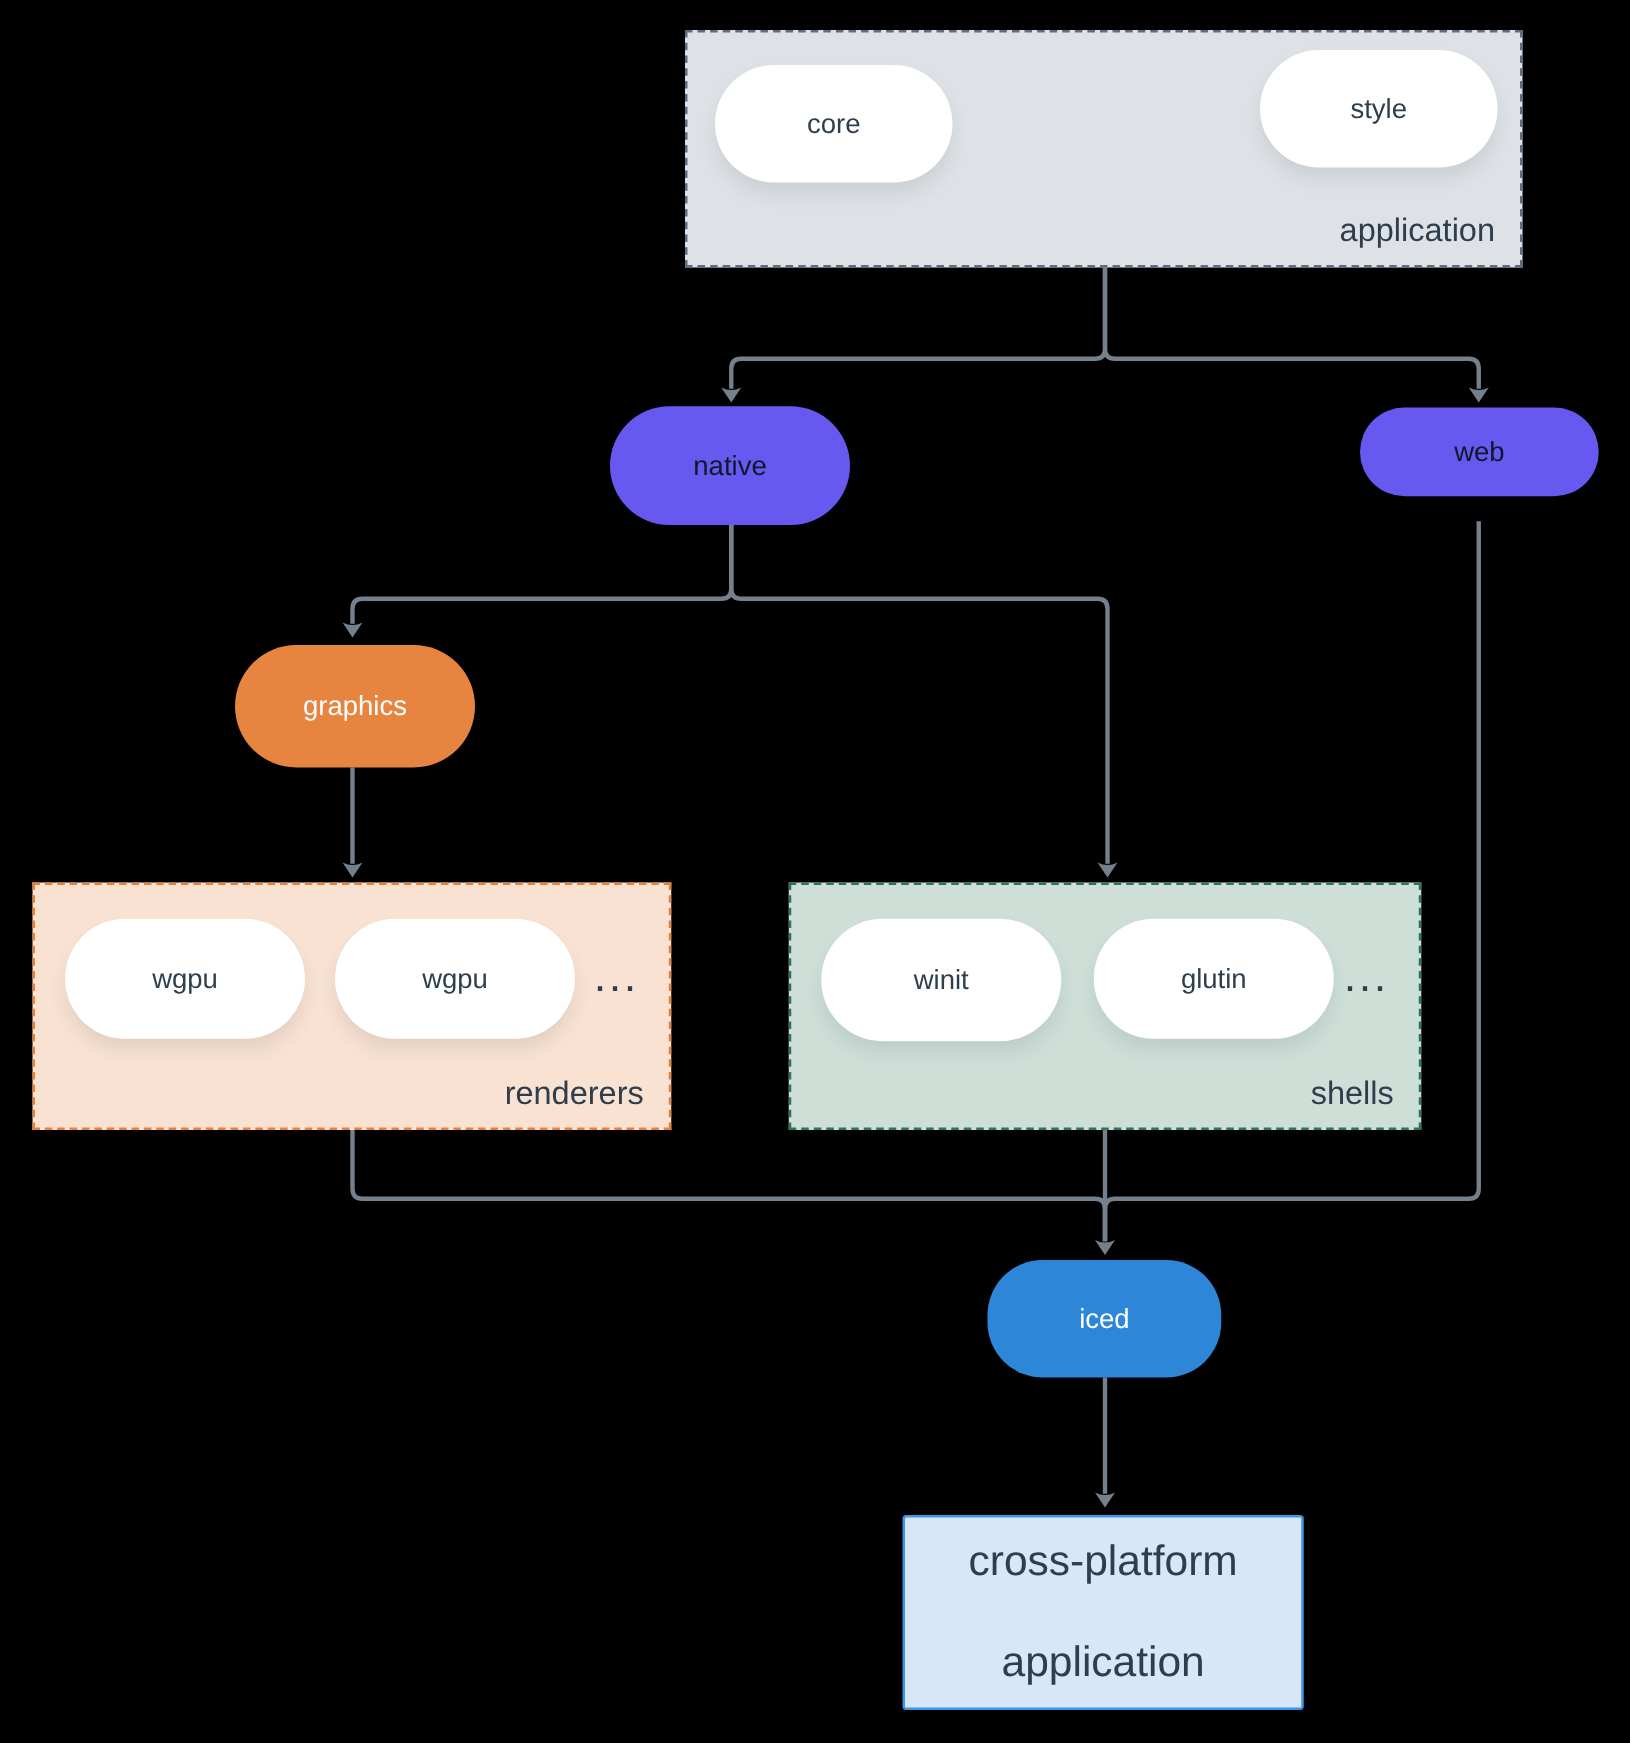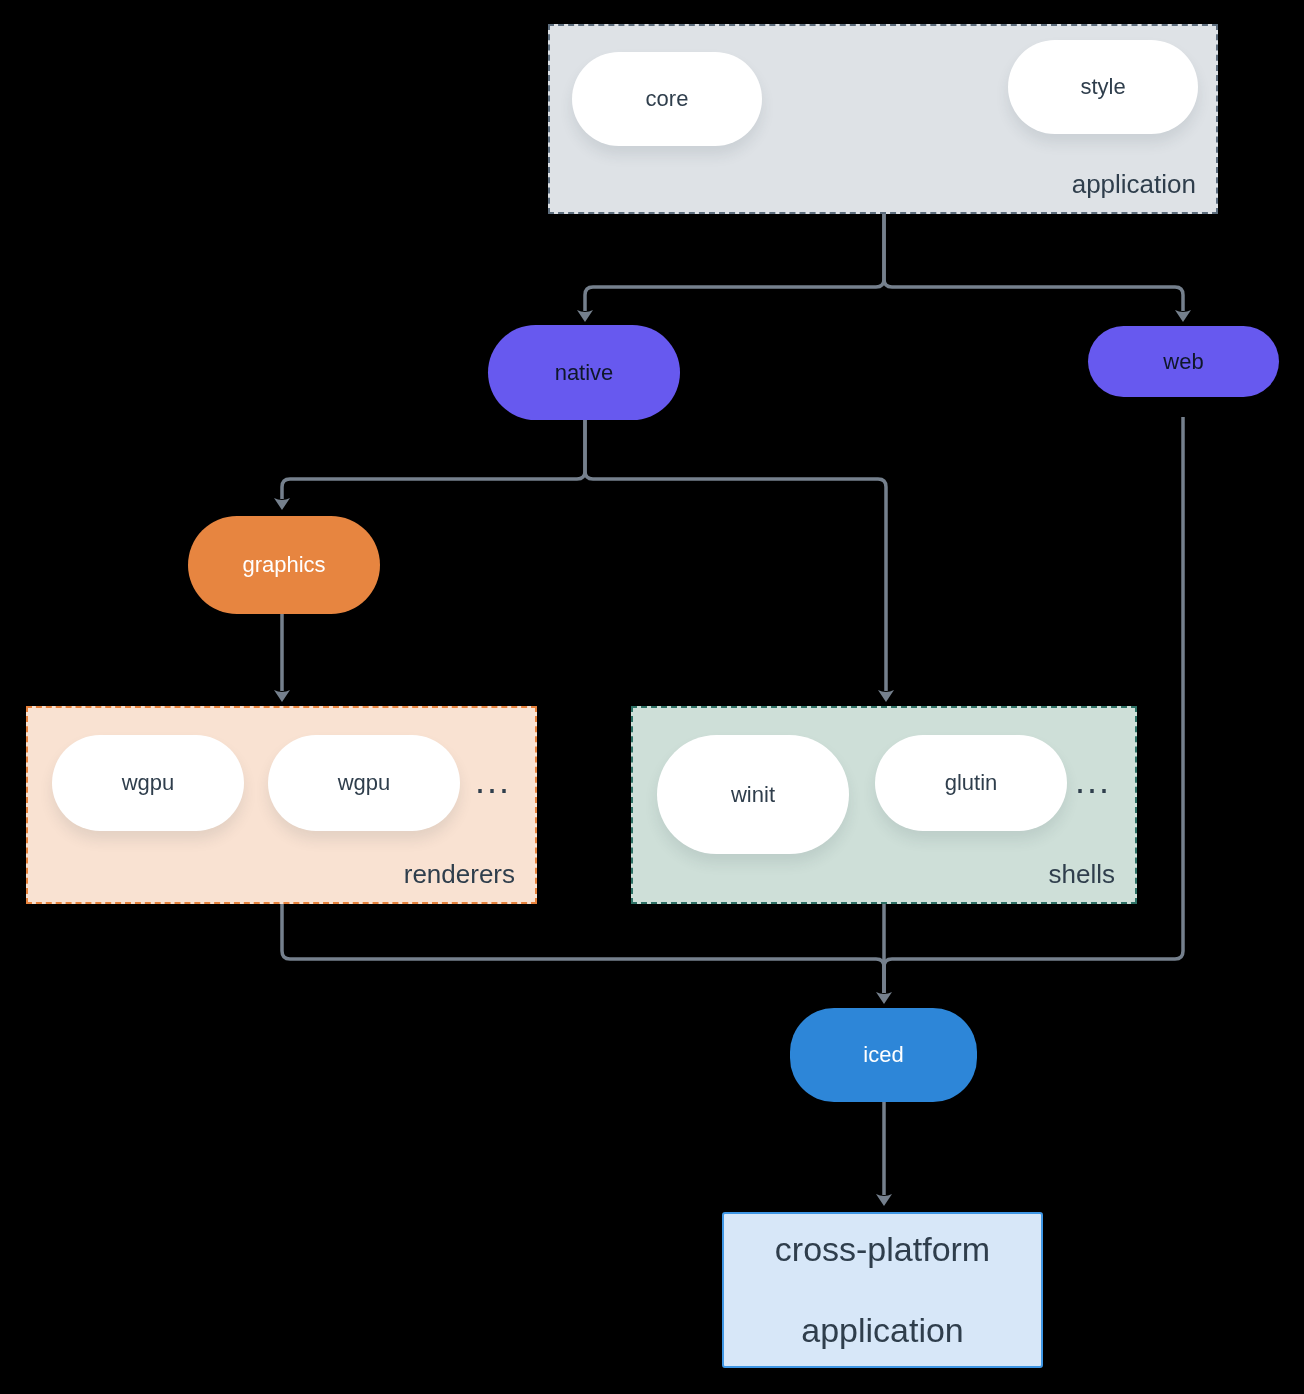--- a/index.html
+++ b/index.html
@@ -92,21 +92,21 @@
   <div class="pill orange" style="left:188px;top:516px;width:192px;height:98px;">graphics</div>
 
   <div class="group renderers" style="left:26px;top:706px;width:511px;height:198px;">
     <div class="pill white" style="left:24px;top:27px;width:192px;height:96px;">wgpu</div>
     <div class="pill white" style="left:240px;top:27px;width:192px;height:96px;">wgpu</div>
     <span class="ellipsis" style="right:24px;top:52px;">...</span>
     <div class="group-label">renderers</div>
   </div>
 
   <div class="group shells" style="left:631px;top:706px;width:506px;height:198px;">
-    <div class="pill white" style="left:24px;top:27px;width:192px;height:119px;">winit</div>
+    <div class="pill white" style="left:24px;top:27px;width:192px;height:98px;">winit</div>
     <div class="pill white" style="left:242px;top:27px;width:192px;height:96px;">glutin</div>
     <span class="ellipsis" style="right:24px;top:52px;">...</span>
     <div class="group-label">shells</div>
   </div>
 
   <div class="pill blue" style="left:790px;top:1008px;width:187px;height:94px;">iced</div>
 
   <div class="app-box" style="left:722px;top:1212px;width:321px;height:156px;">
     <span>cross-platform</span>
     <span>application</span>

